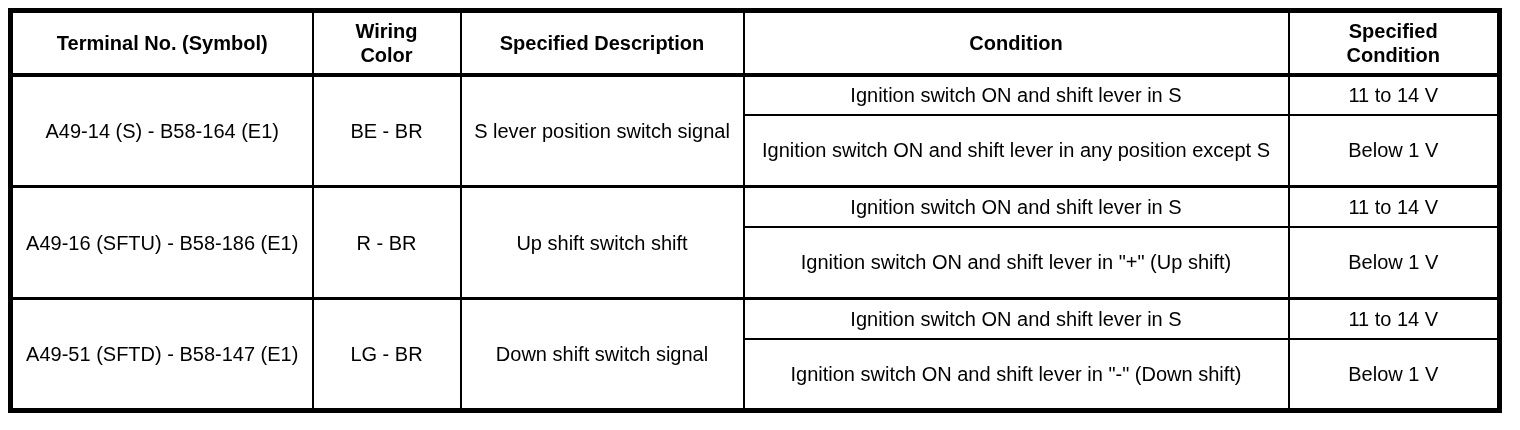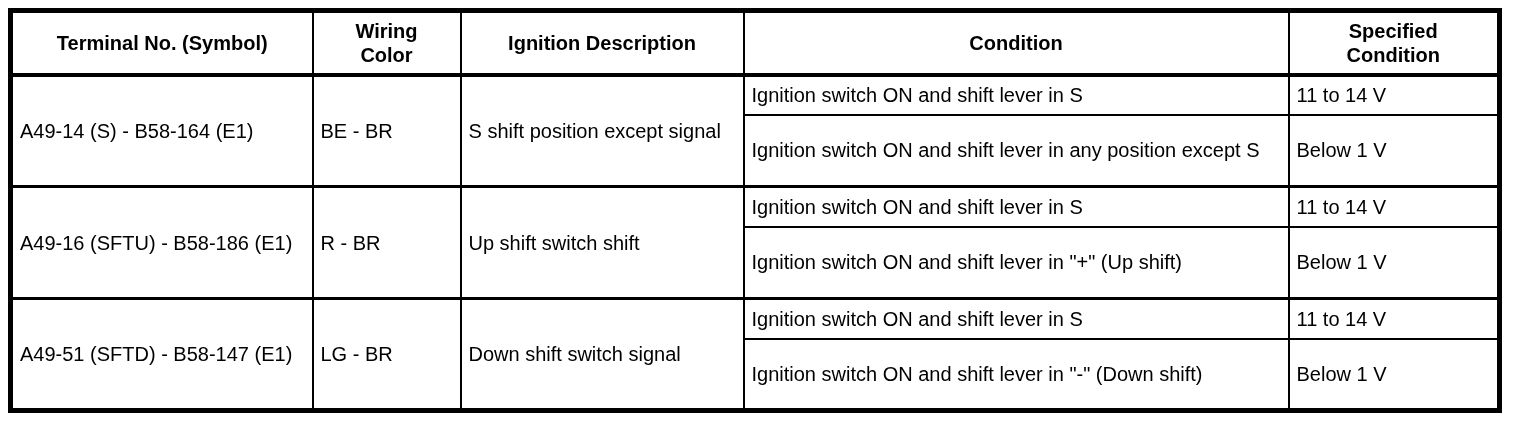--- a/index.html
+++ b/index.html
@@ -27,21 +27,21 @@
     vertical-align: middle;
     overflow: hidden;
   }
   .term-table thead tr { height: 64px; }
   .term-table thead th {
     font-weight: bold;
     text-align: center;
     white-space: pre-line;      
     border-bottom: 4px solid #000000;
   }
-  .term-table td { text-align: left; font-weight: normal; }
+  .term-table td { text-align: center; font-weight: normal; }
   .term-table tr.sub-a { height: 40px; }
   .term-table tr.sub-b { height: 72px; }
   .term-table tbody tr.sub-a > td { border-top: 3px solid #000000; }
   
   col.c-terminal    { width: 302px; }
   col.c-wiring      { width: 148px; }
   col.c-description { width: 283px; }
   col.c-condition   { width: 545px; }
   col.c-specified   { width: 211px; }
 </style>
@@ -55,32 +55,32 @@
       <col class="c-wiring">
       <col class="c-description">
       <col class="c-condition">
       <col class="c-specified">
     </colgroup>
     <thead>
       <tr>
         <th>Terminal No. (Symbol)</th>
         <th>Wiring
 Color</th>
-        <th>Ignition Description</th>
+        <th>Specified Description</th>
         <th>Condition</th>
         <th>Specified
 Condition</th>
       </tr>
     </thead>
     <tbody>
 
       <tr class="sub-a">
         <td rowspan="2">A49-14 (S) - B58-164 (E1)</td>
         <td rowspan="2">BE - BR</td>
-        <td rowspan="2">S shift position except signal</td>
+        <td rowspan="2">S lever position switch signal</td>
         <td>Ignition switch ON and shift lever in S</td>
         <td>11 to 14 V</td>
       </tr>
       <tr class="sub-b">
         <td>Ignition switch ON and shift lever in any position except S</td>
         <td>Below 1 V</td>
       </tr>
 
       <tr class="sub-a">
         <td rowspan="2">A49-16 (SFTU) - B58-186 (E1)</td>

